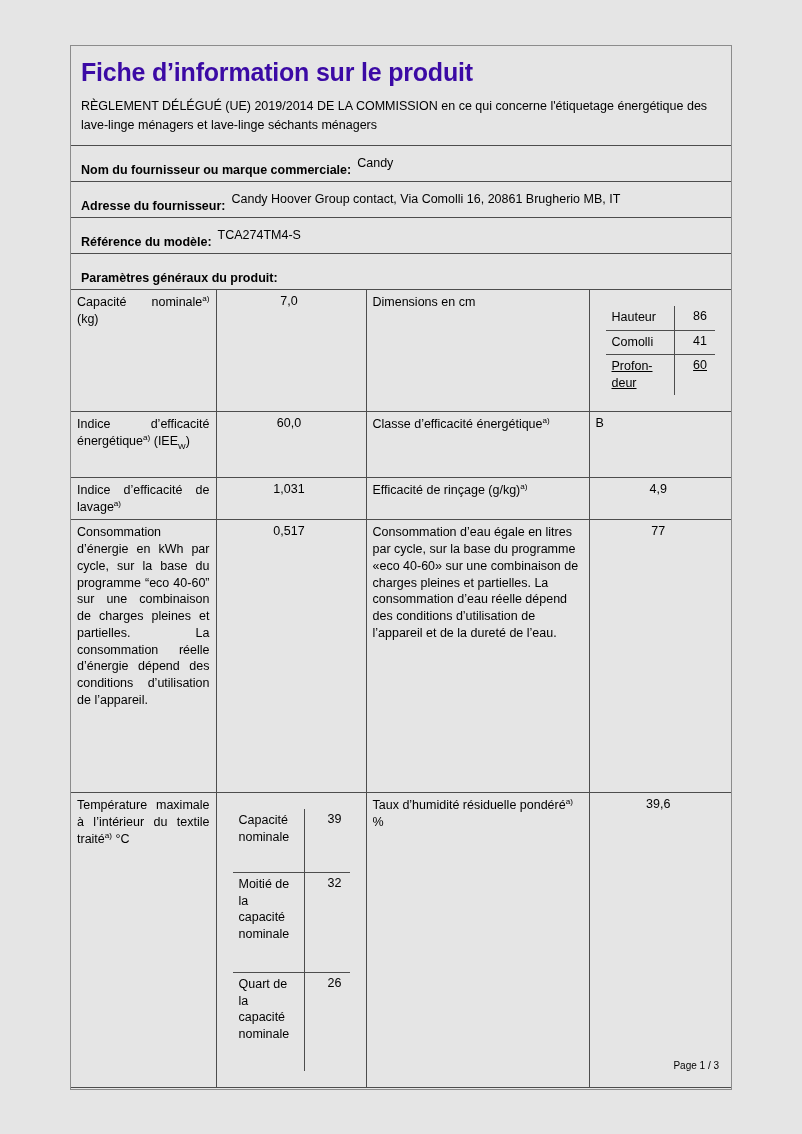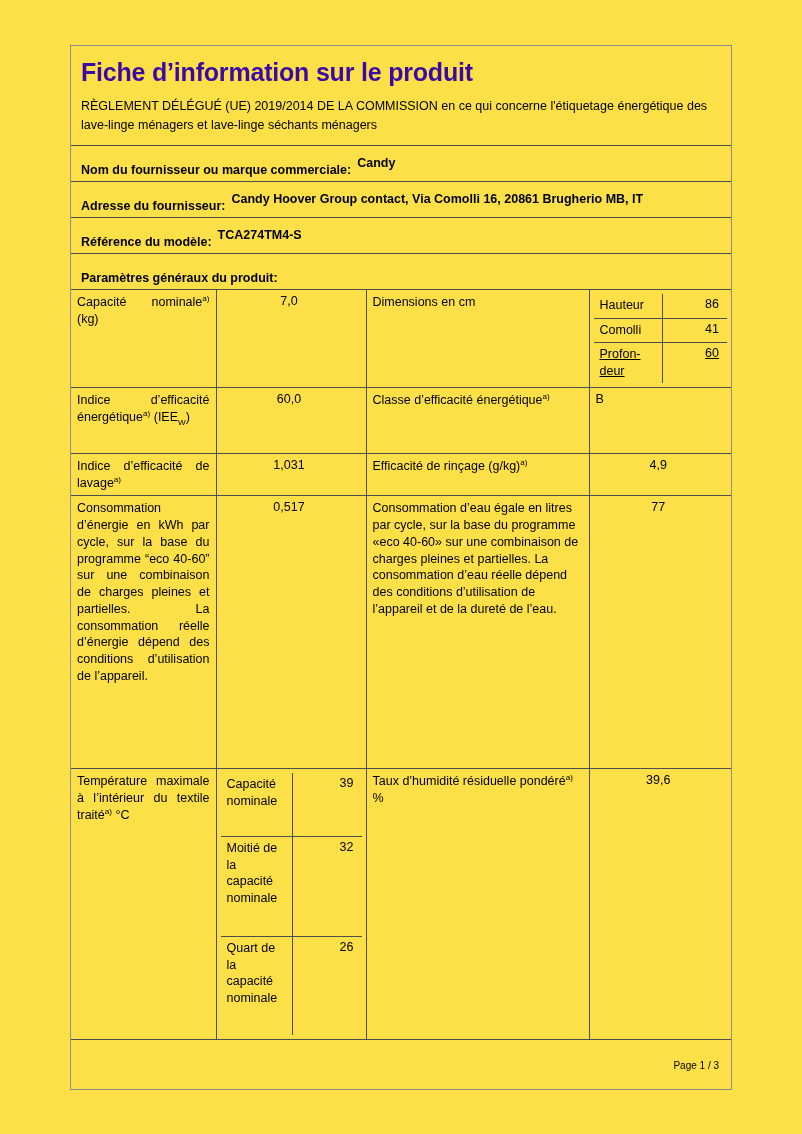--- a/index.html
+++ b/index.html
@@ -3,56 +3,56 @@
 <meta charset="utf-8">
 <style>
   * { margin:0; padding:0; box-sizing:border-box; }
   html,body { background:#ffffff; }
   body {
     width:802px; height:1134px;
     font-family:"Liberation Sans", sans-serif;
     color:#000;
     position:relative;
   }
-  .page { position:relative; width:802px; height:1134px; background:#fde047; }
+  .page { position:relative; width:802px; height:1134px; background:#e5e5e5; }
   .sheet {
     position:absolute; left:70px; top:45px;
     width:662px; height:1045px;
     border:1px solid #8c8c8c;
     overflow:hidden;
   }
   .doc-header { padding:12px 10px 0 10px; }
   .title {
     font-size:25px; font-weight:bold;
     margin-bottom:10px; letter-spacing:-0.2px;
   }
   .regulation { font-size:12.5px; line-height:1.55; margin-bottom:9px; padding-right:4px; }
   .info-row {
     border-top:1px solid #4d4d4d;
     min-height:29px;
     display:flex; align-items:center;
     padding:4px 10px; font-size:12.5px; gap:6px;
   }
   .info-row .lbl { font-weight:bold; white-space:nowrap;margin-top:13px; }
-  .info-row .val { font-weight:bold; }
+  .info-row .val { font-weight:normal; }
 
   table.params {
     width:100%; border-collapse:collapse; table-layout:fixed;
     font-size:12.5px;
   }
   .params th, .params td { border:1px solid #4d4d4d; }
   .params tr > th:first-child, .params tr > td:first-child { border-left:0; }
   .params tr > th:last-child,  .params tr > td:last-child  { border-right:0; }
   .params th { font-weight:normal; text-align:left; padding:2px 6px; height:21px; }
   .params td { vertical-align:top; }
   .p   { padding:4px 6px; line-height:1.34; }
   .just{ text-align:justify; }
   .num { text-align:center; padding:4px 8px 4px 4px; }
   .val-left { text-align:left; padding:4px 6px; }
-  .nest { padding:4px; }
+  .nest { padding:16px; }
 
   tr.r1 { height:89px; }
   tr.r2 { height:66px; }
   tr.r3 { height:42px; }
   tr.r4 { height:273px; }
   tr.r5 { height:262px; }
 
   table.sub { width:100%; border-collapse:collapse; table-layout:fixed; }
   .dims  { height:89px; }
   .temps { height:262px; }

